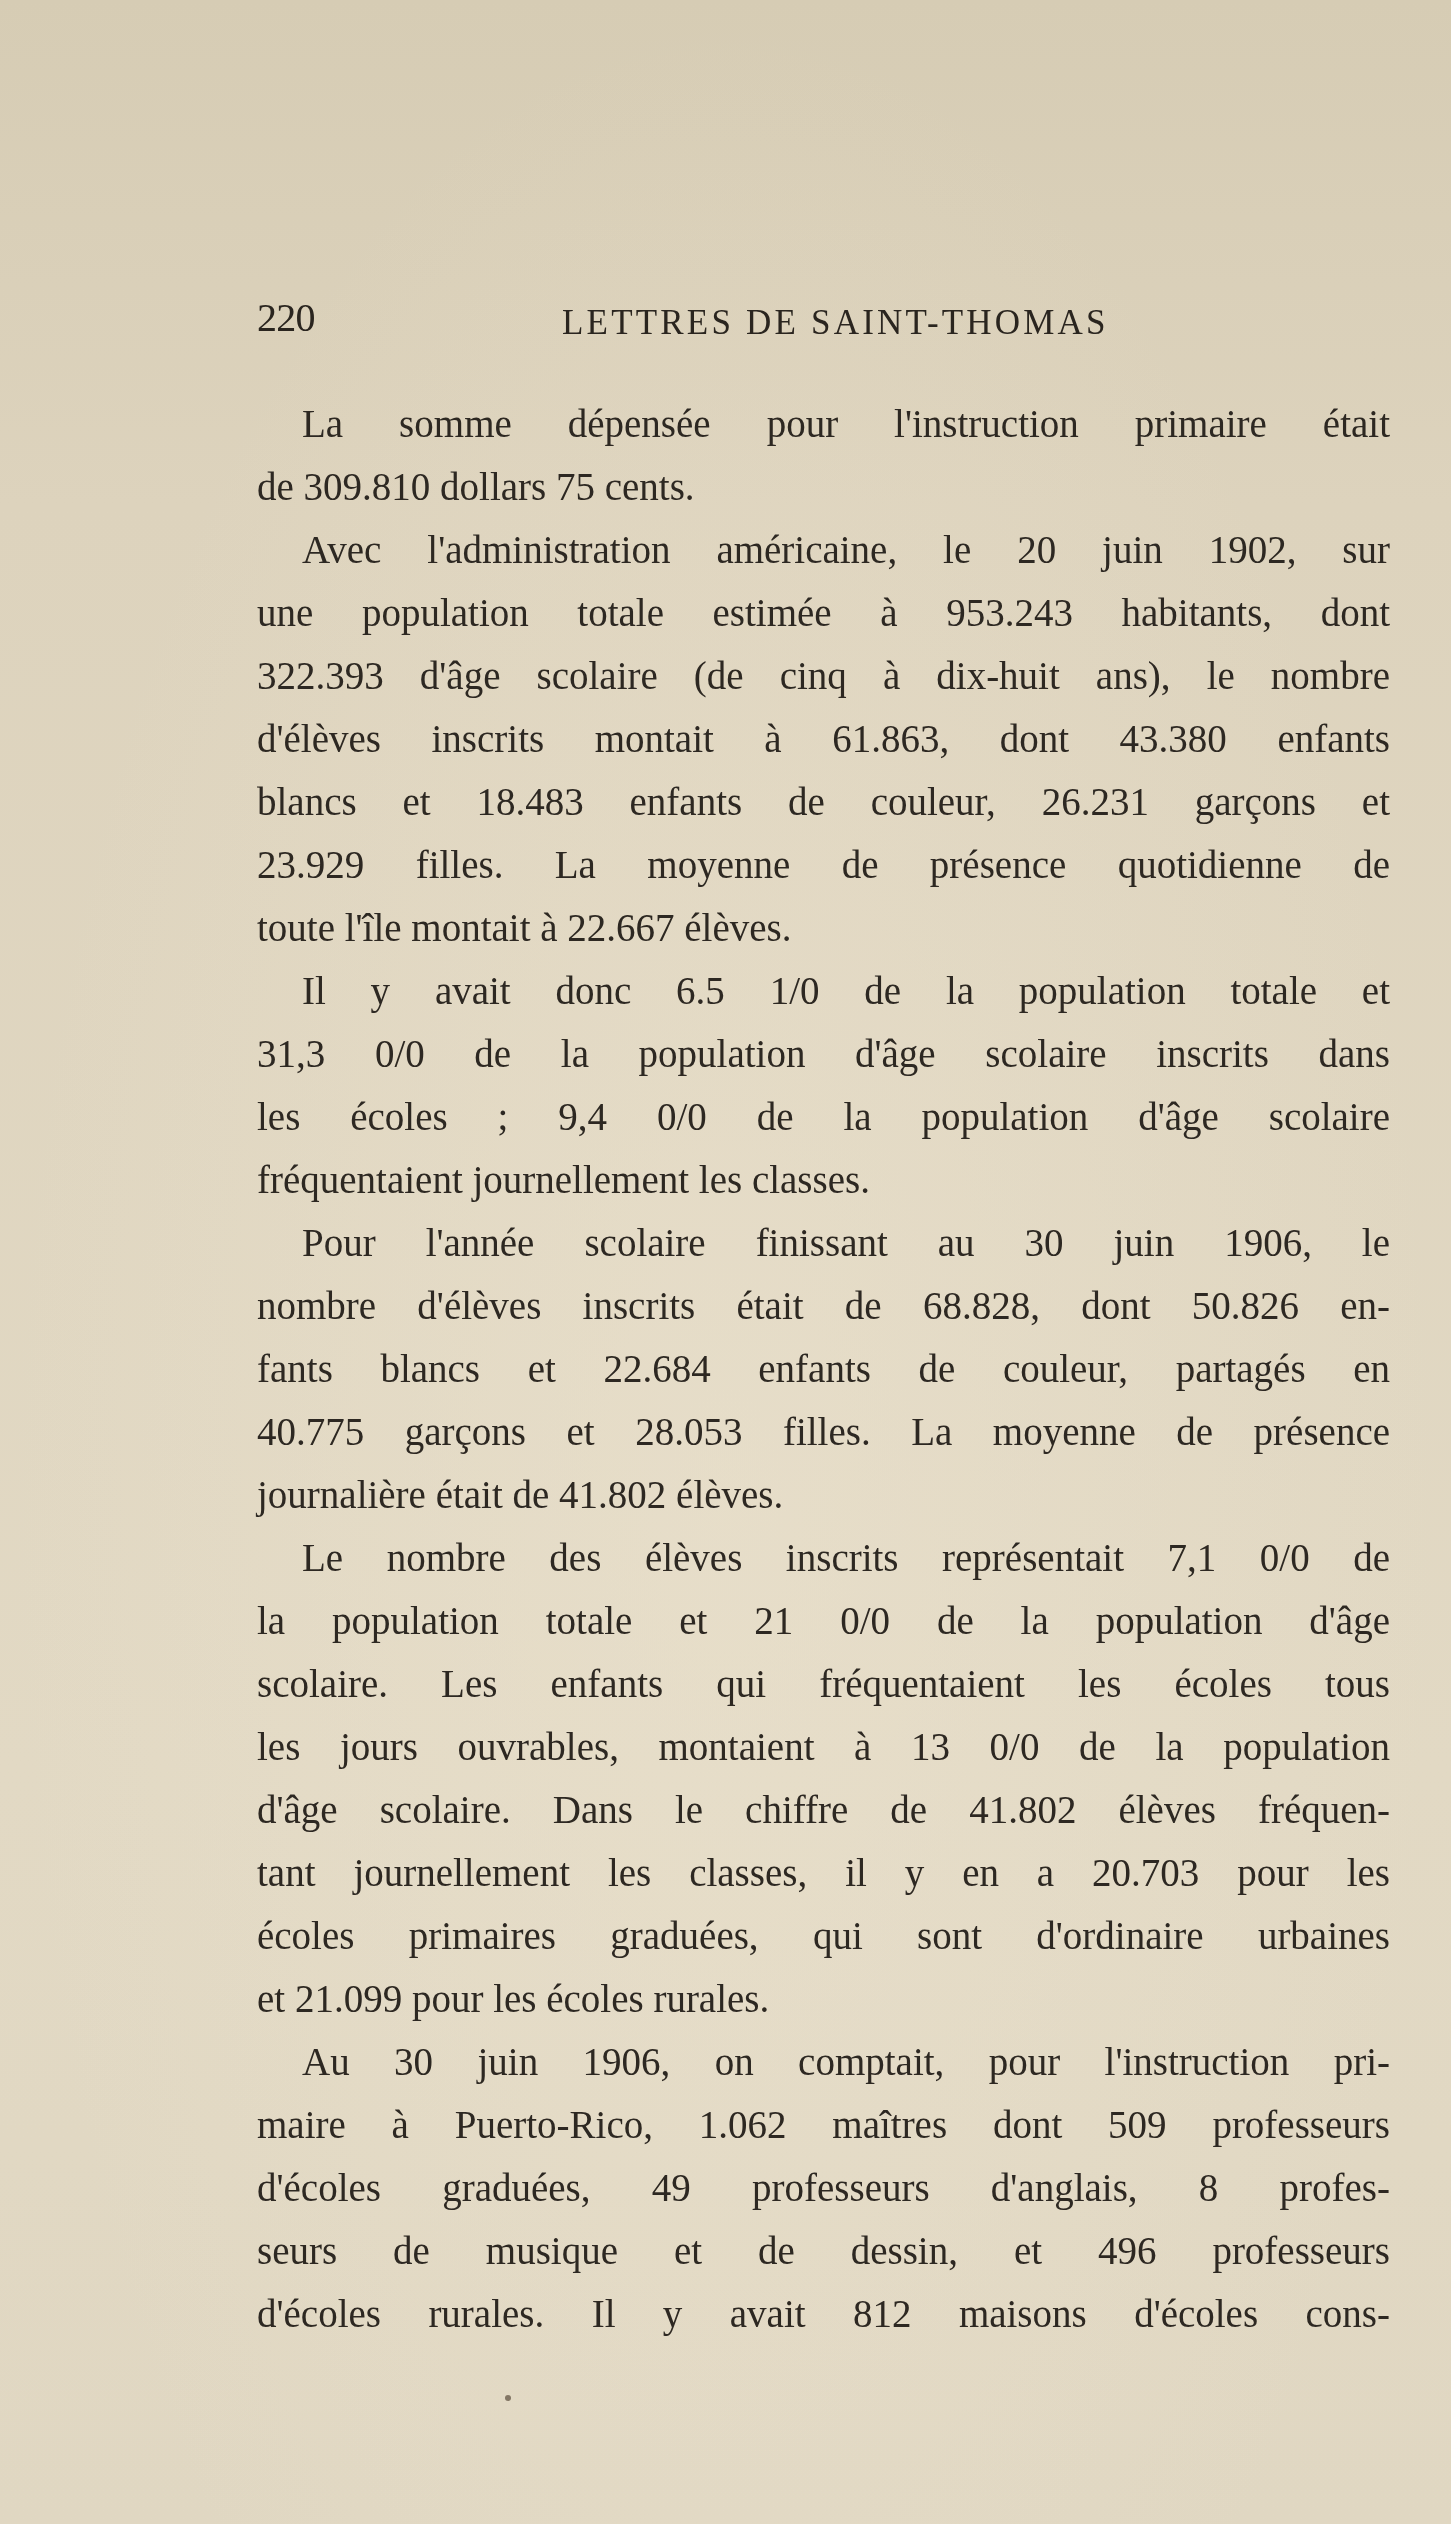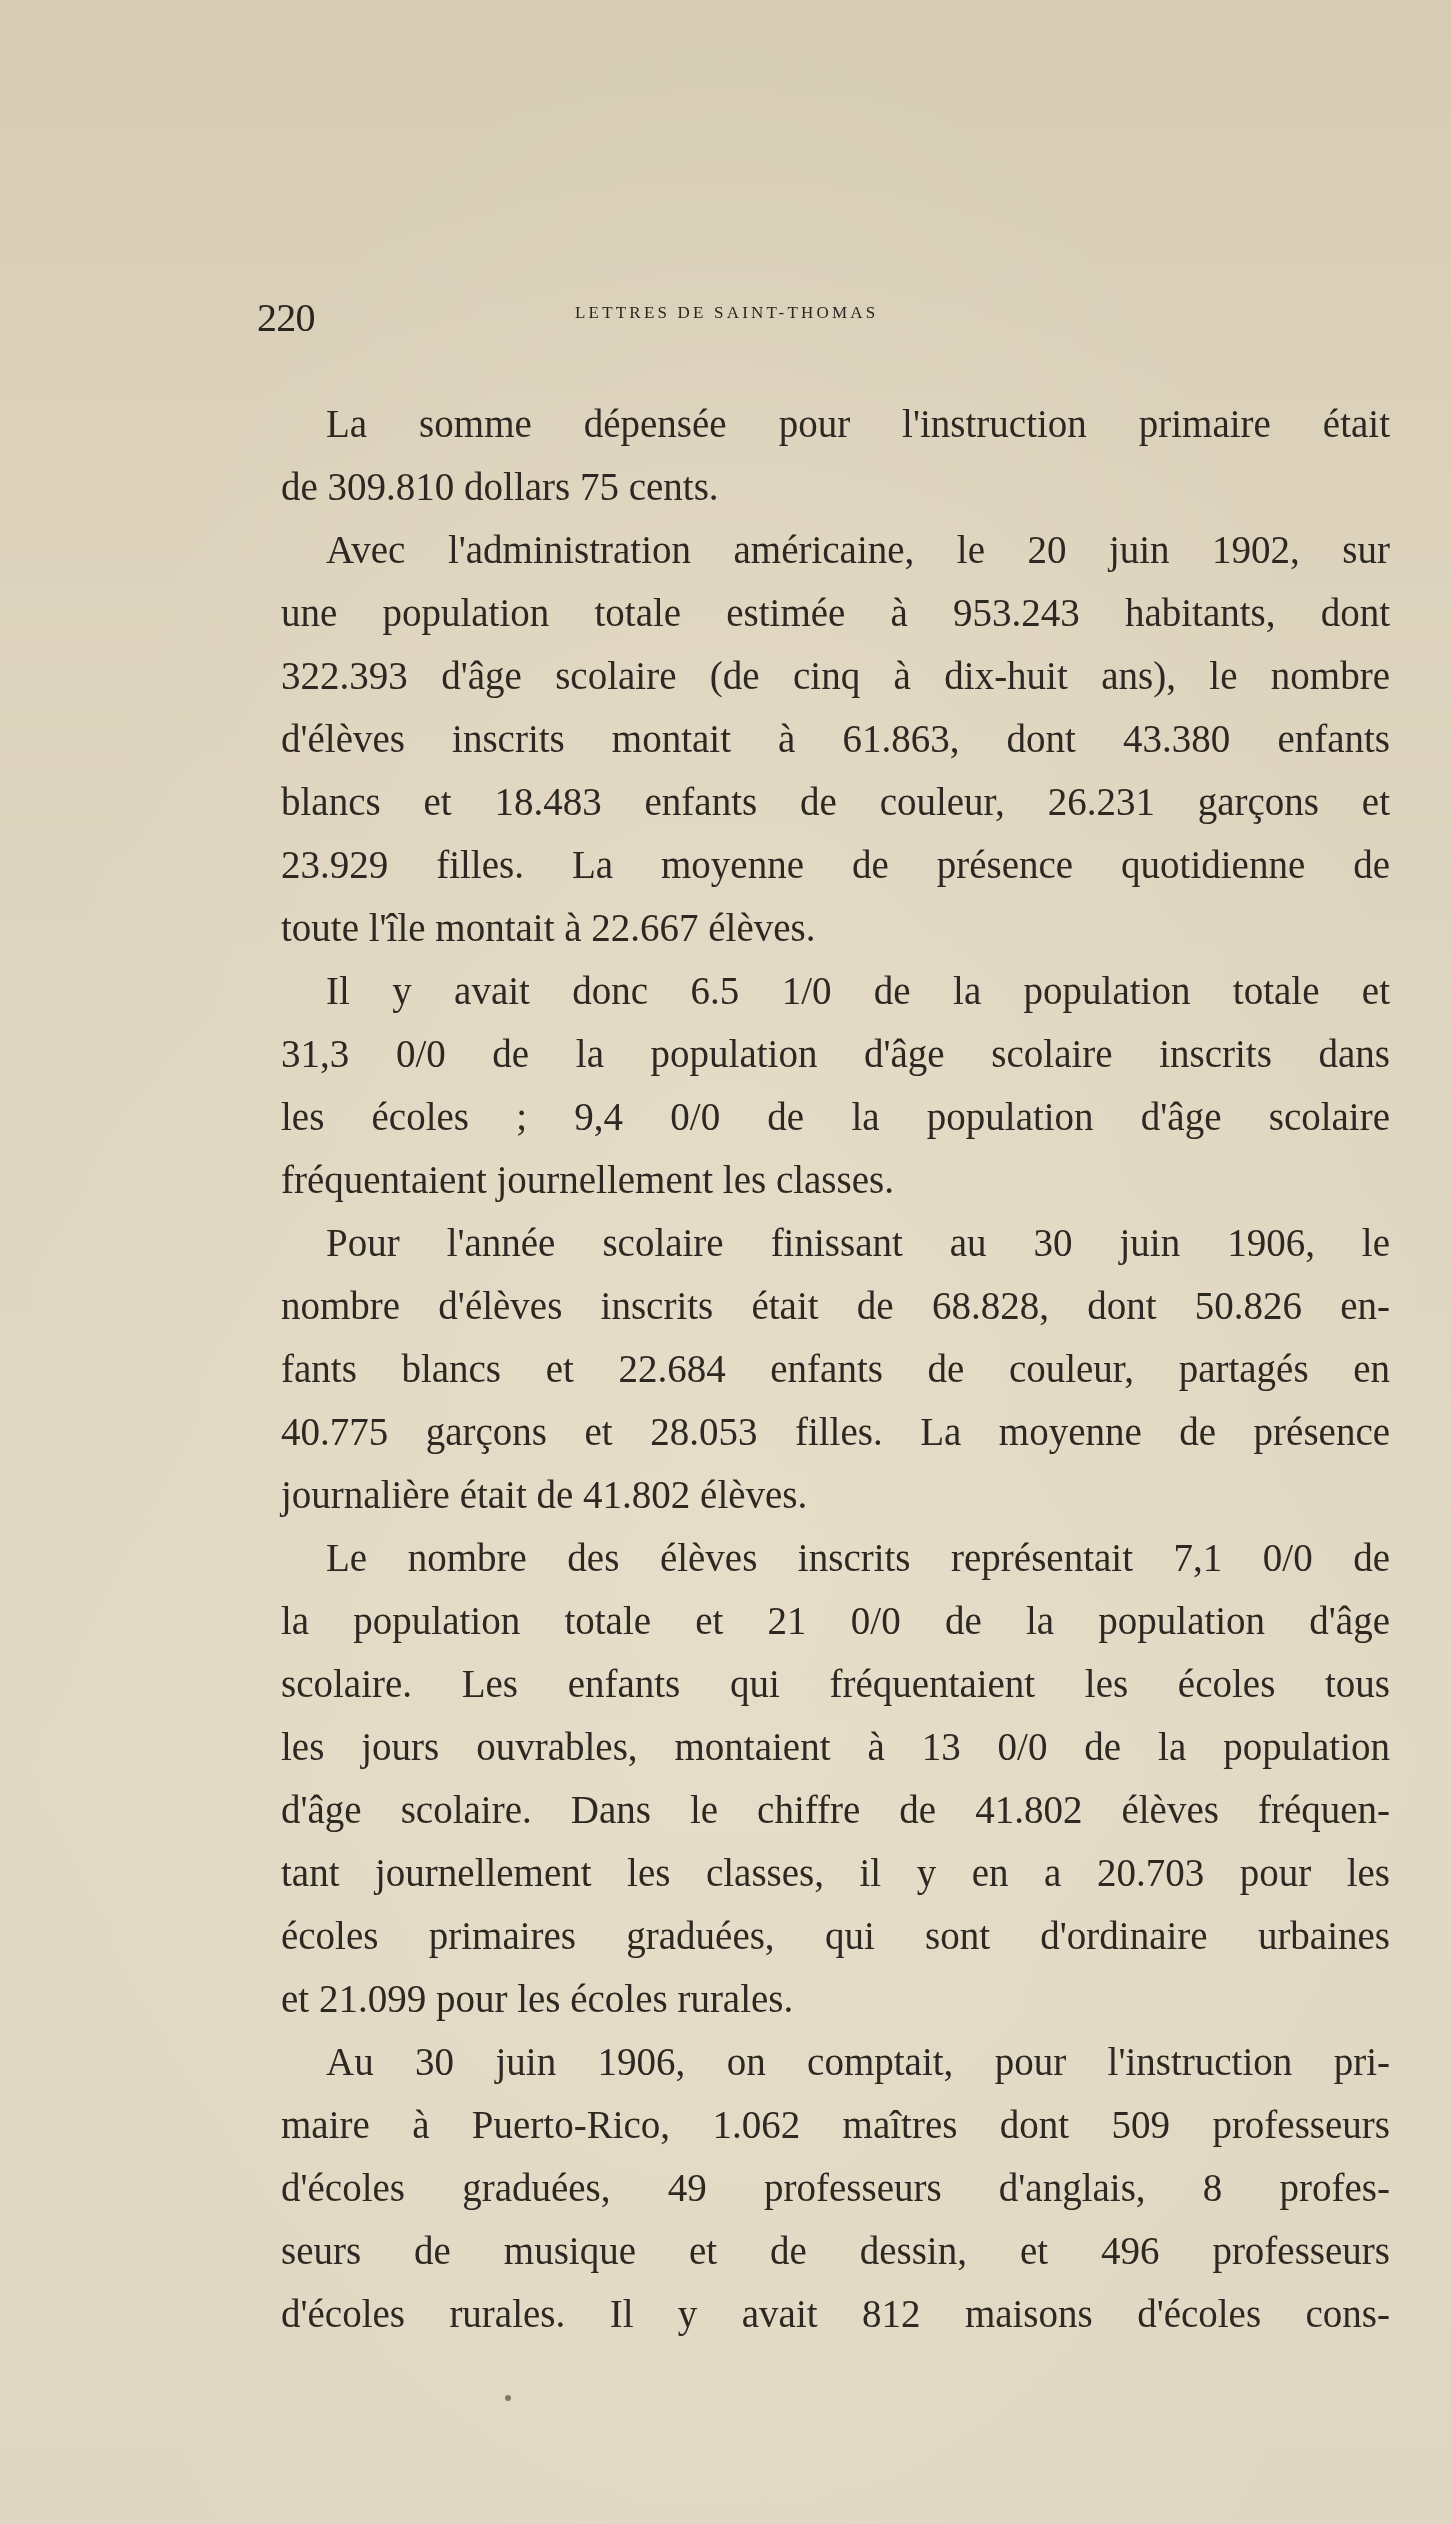--- a/index.html
+++ b/index.html
@@ -31,41 +31,39 @@
     left: 0;
     top: 4.8px;
     font-size: 40px;
     letter-spacing: -0.8px;
     color: #2a251f;
   }
   .running-title {
     position: absolute;
     left: 305px;
     top: 14.4px;
-    font-size: 17px;
+    font-size: 35px;
     letter-spacing: 3.2px;
     font-variant: small-caps;
     color: #2a251f;
-    margin-left: 13px;
   }
   .body-text {
     margin-top: 39px;
     font-size: 39px;
     line-height: 63px;
     text-align: justify;
     color: #2d2822;
   }
   .line {
     display: block;
     text-align: justify;
     text-align-last: justify;
     white-space: nowrap;
     height: 63px;
     overflow: visible;
-    margin-left: 24px;
   }
   .line.last {
     text-align-last: left;
   }
   .line.indent {
     padding-left: 45px;
   }
   .speck {
     position: absolute;
     width: 6.4px; height: 6.4px;

